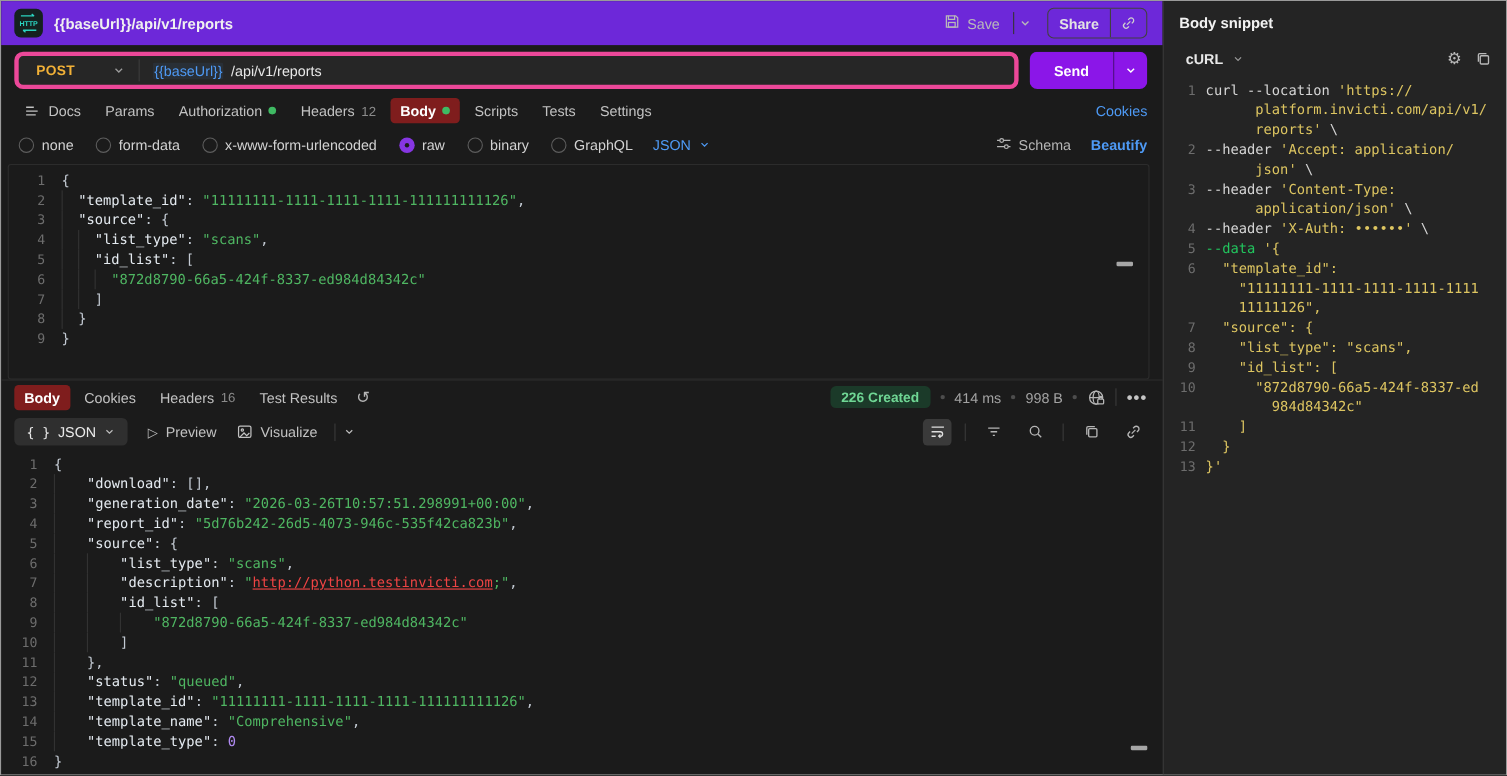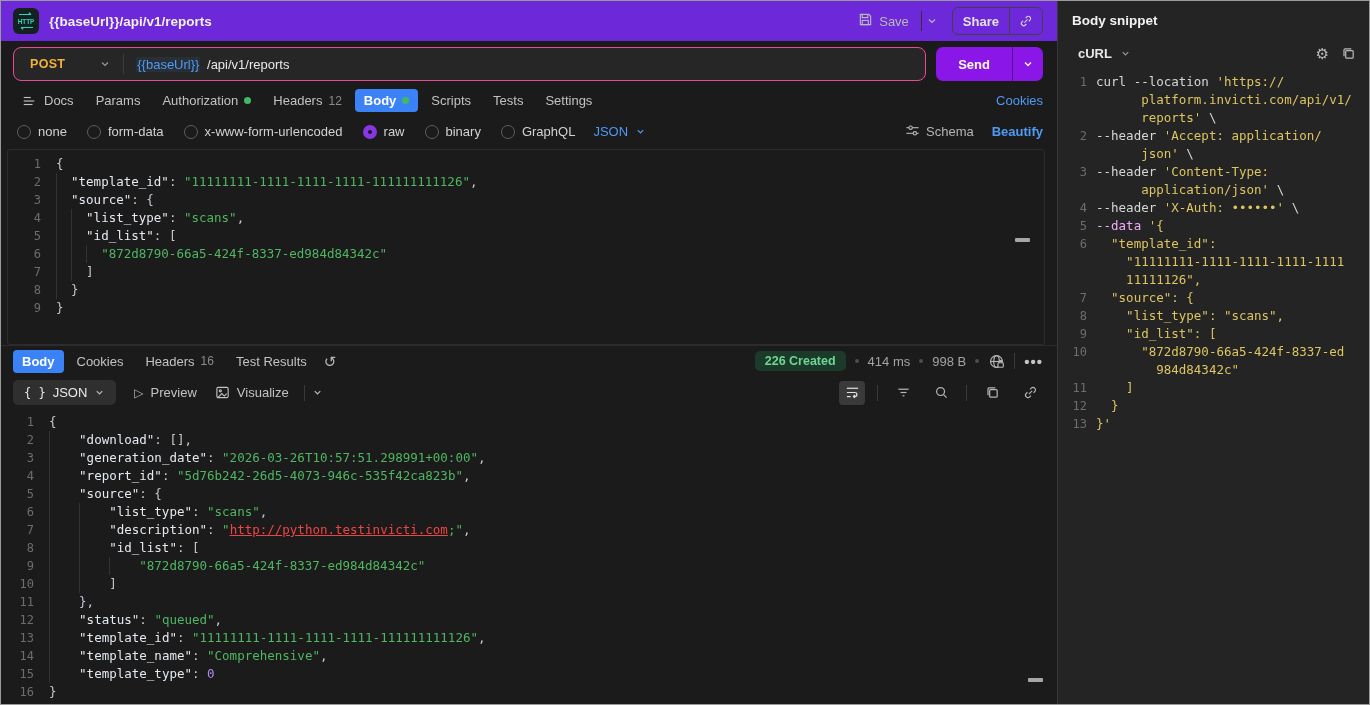--- a/index.html
+++ b/index.html
@@ -18,36 +18,36 @@
   .title { color:#f0f0f0; font-weight:bold; font-size:13.5px; }
   .titleright { display:flex; align-items:center; gap:10px; }
   .save-btn { display:flex; align-items:center; gap:6px; color:#b9b9b9; font-size:13px; cursor:pointer; padding:4px 2px; }
   .save-caret { display:flex; align-items:center; padding:4px 4px; border-left:1px solid #333; }
   .share-group { display:flex; align-items:center; border:1px solid #414141; border-radius:6px; height:28px; overflow:hidden; cursor:pointer; }
   .share-label { padding:0 10px; color:#e3e3e3; font-size:13px; font-weight:bold; }
   .share-link { padding:0 9px; border-left:1px solid #414141; display:flex; align-items:center; height:100%; }
 
   
   .reqbar { height:46px; display:flex; align-items:center; gap:10px; padding:0 14px 0 12px; }
-  .url-group { flex:1; height:34px; display:flex; align-items:center; background:#262626; border:1px solid #ec4899; border-radius:8px; }
+  .url-group { flex:1; height:34px; display:flex; align-items:center; background:#262626; border:4px solid #ec4899; border-radius:8px; }
   .method { display:flex; align-items:center; gap:34px; padding:0 12px 0 16px; cursor:pointer; }
   .method-label { color:#f2b137; font-weight:bold; font-size:12.5px; letter-spacing:.3px; }
   .vdiv2 { width:1px; height:20px; background:#3c3c3c; }
   .url-input { flex:1; padding:0 12px; font-size:13px; color:#e8e8e8; white-space:nowrap; overflow:hidden; }
   .baseurl { color:#4e9af5; background:rgba(78,154,245,.08); border-radius:3px; padding:1px 1px; }
   .urlpath { color:#e8e8e8; margin-left:3px; }
   .send-group { display:flex; height:34px; border-radius:7px; overflow:hidden; }
   .send-main { background:#8b16e8; color:#fff; font-weight:bold; font-size:13px; display:flex; align-items:center; padding:0 22px; cursor:pointer; }
   .send-caret { background:#8b16e8; border-left:1px solid rgba(0,0,0,.35); display:flex; align-items:center; padding:0 9px; cursor:pointer; }
 
   
   .tabsrow { height:27px; display:flex; align-items:center; justify-content:space-between; padding:0 14px 0 12px; }
   .tabs { display:flex; align-items:center; gap:4px; }
   .tab { display:flex; align-items:center; gap:6px; padding:4px 9px; border-radius:4px; font-size:13px; color:#c2c2c2; cursor:pointer; white-space:nowrap; }
-  .tab.active { background:#3b82f6; color:#ffffff; font-weight:bold; }
+  .tab.active { background:#7f1d1d; color:#ffffff; font-weight:bold; }
   .tab .count { color:#8b8b8b; font-size:12px; }
   .tab .gdot { width:7px; height:7px; border-radius:50%; background:#3fba63; }
   .docs-icon { margin-right:2px; display:flex; align-items:center; }
   .cookies { color:#4e9af5; font-size:13px; cursor:pointer; text-decoration:none; }
 
   
   .modesrow { height:35px; display:flex; align-items:center; padding:0 14px 0 16px; }
   .modes { display:flex; align-items:center; gap:20px; }
   .mode { display:flex; align-items:center; gap:7px; font-size:13px; color:#d2d2d2; cursor:pointer; white-space:nowrap; }
   .radio { width:14px; height:14px; border-radius:50%; border:1px solid #5d5d5d; position:relative; }
@@ -62,21 +62,21 @@
   .ed { font-family:"DejaVu Sans Mono", monospace; font-size:12.5px; position:relative; }
   .reqeditor { height:196px; margin:0 12px 0 6px; border:1px solid #2c2c2c; border-radius:3px; padding-top:5px; overflow:hidden; }
   .respeditor { flex:1; padding-top:4px; overflow:hidden; }
   .cl { display:flex; height:18px; line-height:18px; white-space:pre; }
   .ln { width:48px; padding-right:15px; text-align:right; color:#6d6d6d; flex-shrink:0; font-size:12px; }
   .gl { display:inline-block; height:18px; border-left:1px solid #323232; flex-shrink:0; }
   .ed-req .gl { width:2ch; }
   .ed-resp .gl { width:4ch; }
   .c-p { color:#c3cad3; } .c-k { color:#e4eaf0; } .c-s { color:#4fb662; }
   .c-u { color:#ef4444; text-decoration:underline; cursor:pointer; }
-  .c-num { color:#b18bf2; } .c-w { color:#d6d6d6; } .c-y { color:#ddc561; } .c-m { color:#f0abfc; }
+  .c-num { color:#b18bf2; } .c-w { color:#d6d6d6; } .c-y { color:#ddc561; } .c-m { color:#22c55e; }
   .thumb { position:absolute; right:14px; width:15px; height:4px; background:#a6a6a6; border-radius:1px; }
 
   
   .resphead { height:31px; display:flex; align-items:center; padding:0 14px 0 12px; border-top:1px solid #2c2c2c; }
   .hist { margin-left:8px; color:#b5b5b5; font-size:15px; cursor:pointer; line-height:1; }
   .resp-meta { margin-left:auto; display:flex; align-items:center; gap:9px; }
   .status-badge { background:#1b3a29; color:#6fd694; font-size:12.5px; font-weight:bold; padding:3px 10px; border-radius:5px; cursor:pointer; }
   .dot-sep { width:4px; height:4px; border-radius:50%; background:#4d4d4d; }
   .meta { color:#a3a3a3; font-size:13px; cursor:pointer; }
   .vdiv { width:1px; height:16px; background:#3a3a3a; }

